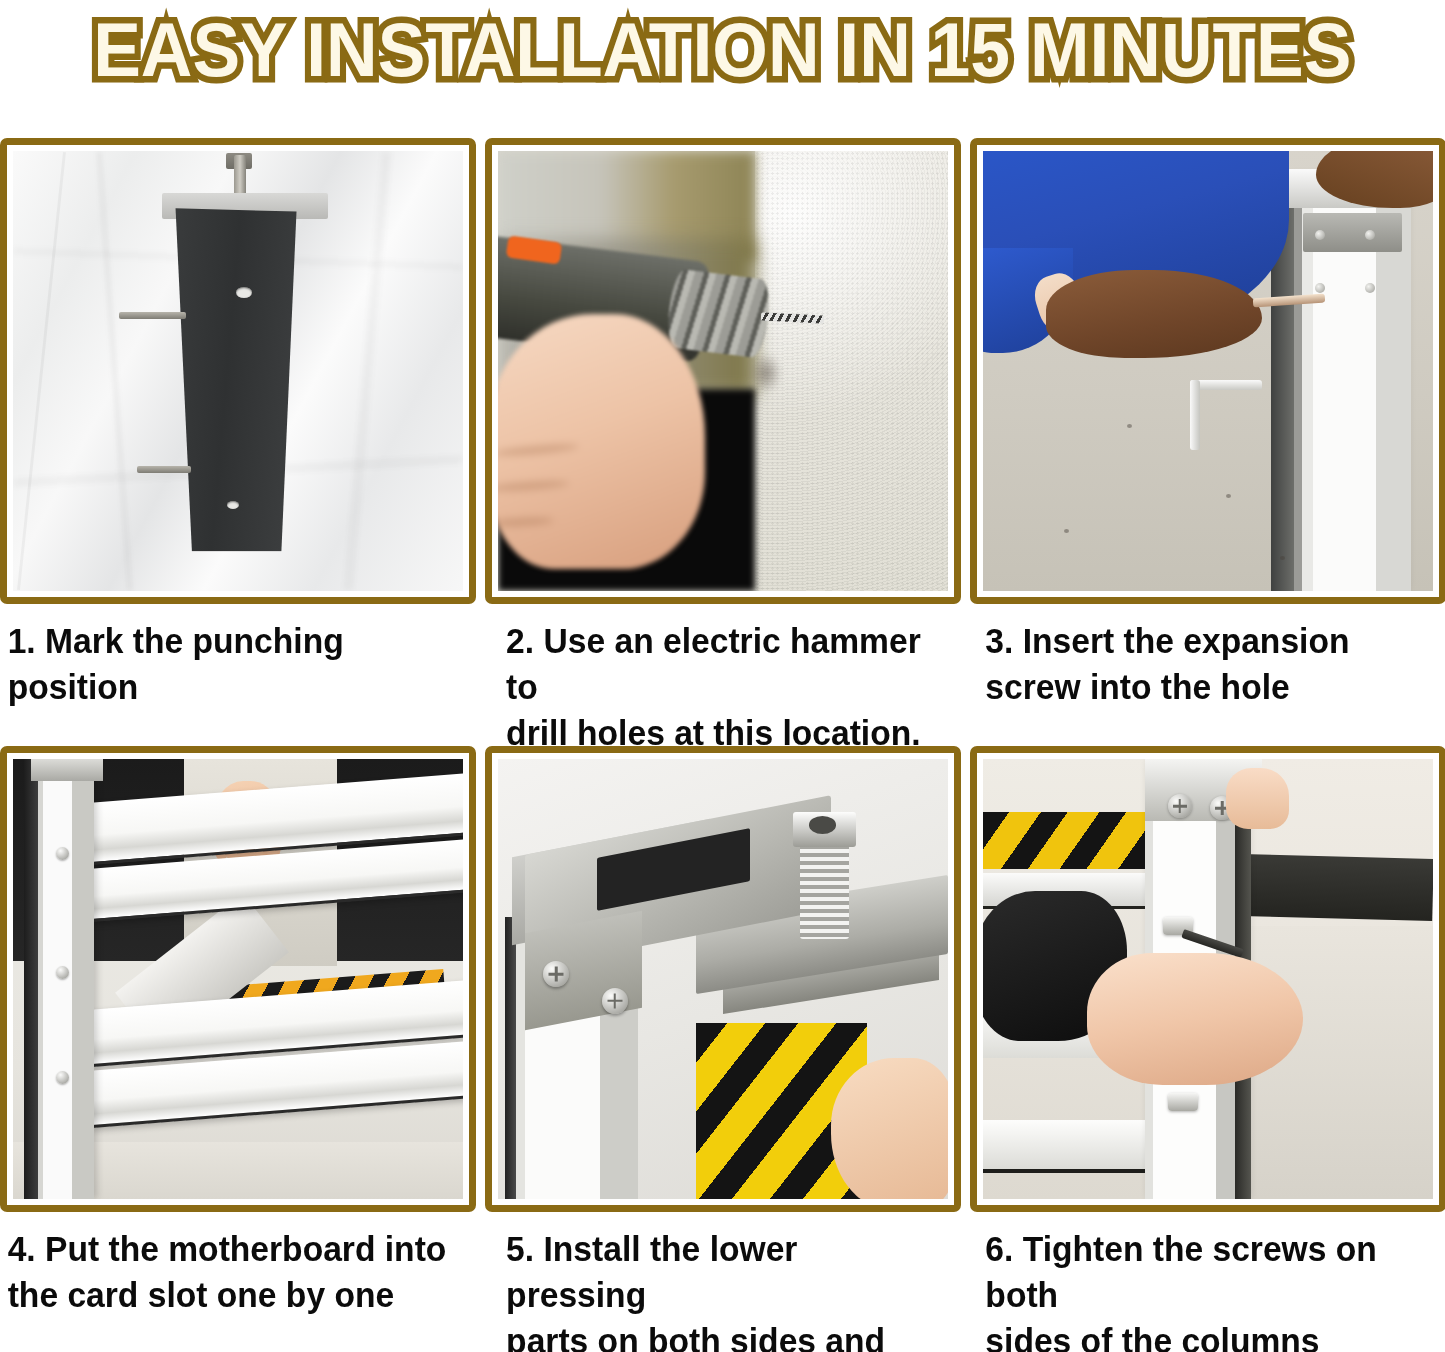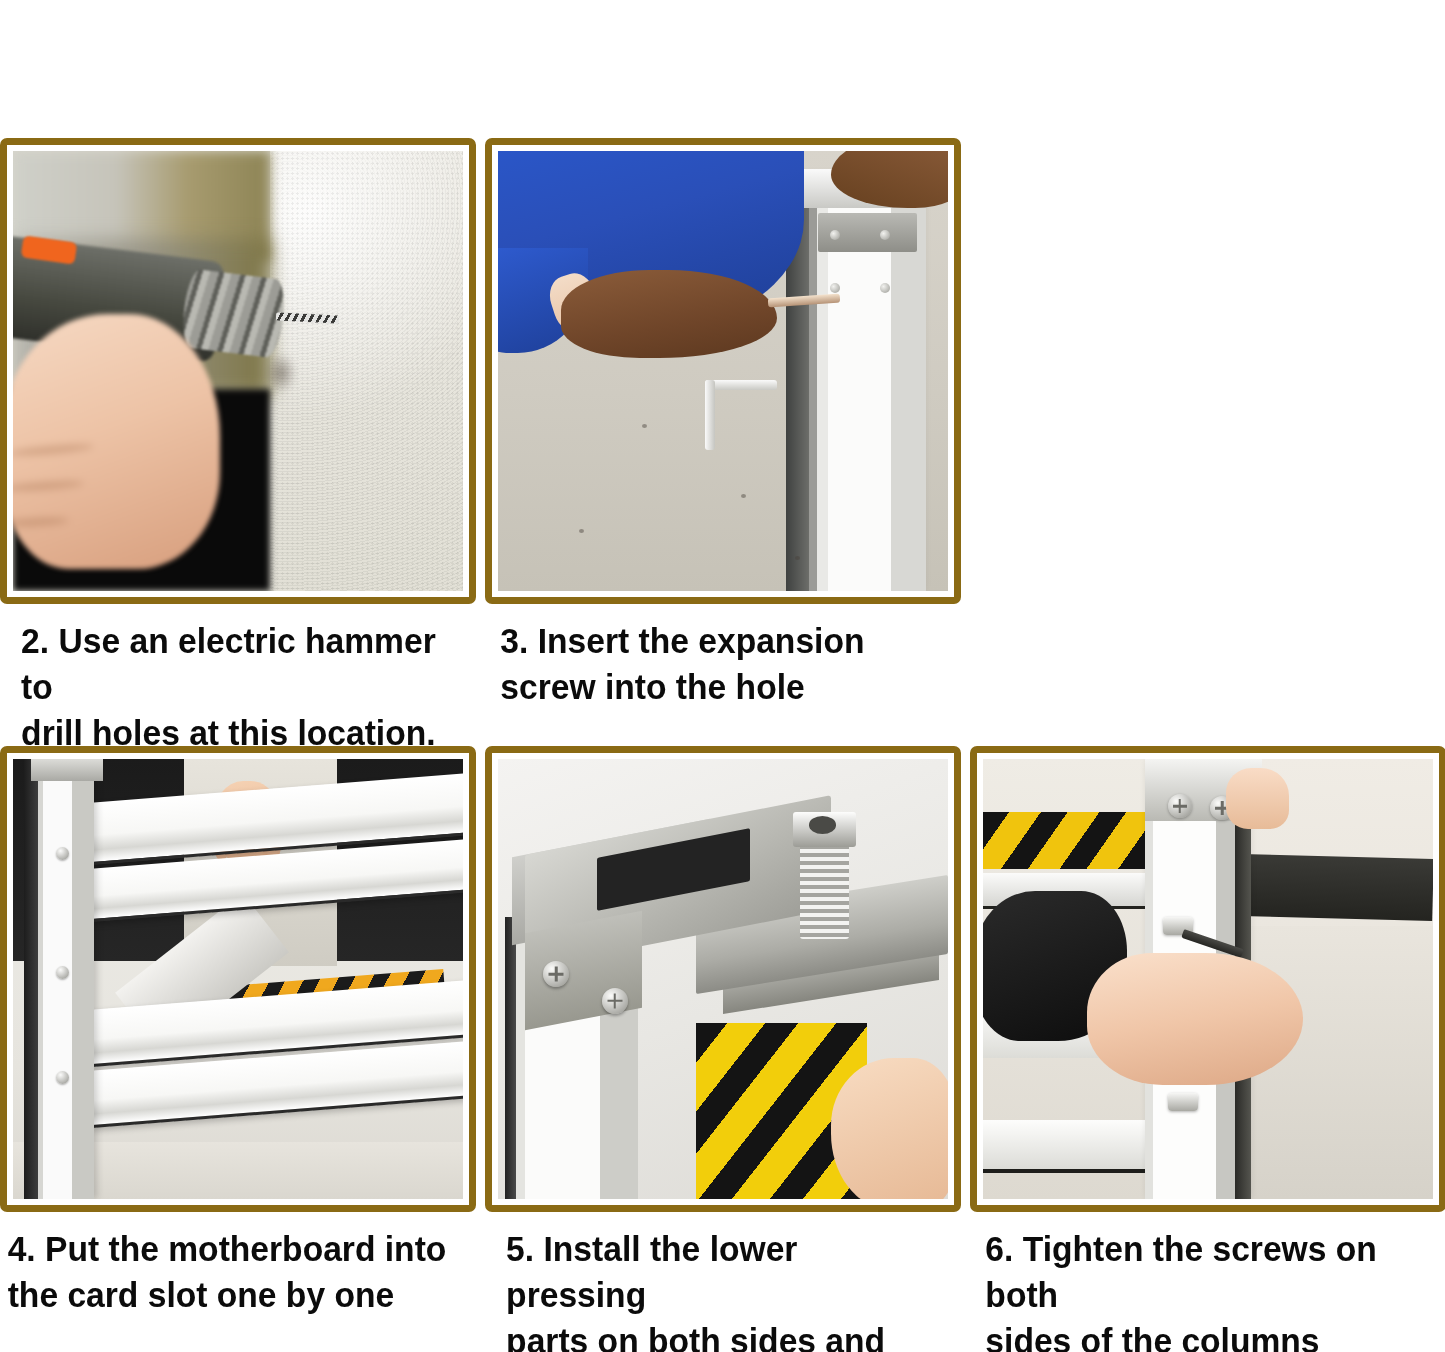--- a/index.html
+++ b/index.html
@@ -388,23 +388,48 @@
     position:absolute; left:54%; top:2%; width:14%; height:14%;
     background:linear-gradient(180deg,#f9dcc6,#e7bb98);
     border-radius:40% 45% 30% 35%;
   }
 </style>
 </head>
 <body>
 
 <div class="page">
 
+  <div class="title-wrap">
+    <div class="title">EASY INSTALLATION IN 15 MINUTES</div>
+  </div>
 
   <div class="grid">
 
+    <div class="cell c1">
+      <div class="photo-frame">
+        <div class="photo">
+          <div class="sheet">
+            <div class="fold f1"></div>
+              <div class="fold f2"></div>
+              <div class="fold f3"></div>
+            <div class="fold f4"></div>
+              <div class="fold f5"></div>
+          </div>
+          <div class="top-bolt-head"></div>
+          <div class="top-bolt"></div>
+          <div class="post-top"></div>
+          <div class="post-body"></div>
+          <div class="stud s1"></div>
+          <div class="stud s2"></div>
+          <div class="post-hole ph1"></div>
+          <div class="post-hole ph2"></div>
+        </div>
+      </div>
+      <div class="caption">1. Mark the punching position</div>
+    </div>
 
     <div class="cell c2">
       <div class="photo-frame">
         <div class="photo">
           <div class="p2-bg"></div>
           <div class="p2-wallR"></div>
           <div class="p2-wallL"></div>
           <div class="p2-wallL2"></div>
           <div class="p2-dark"></div>
           <div class="p2-drillbody"></div>

